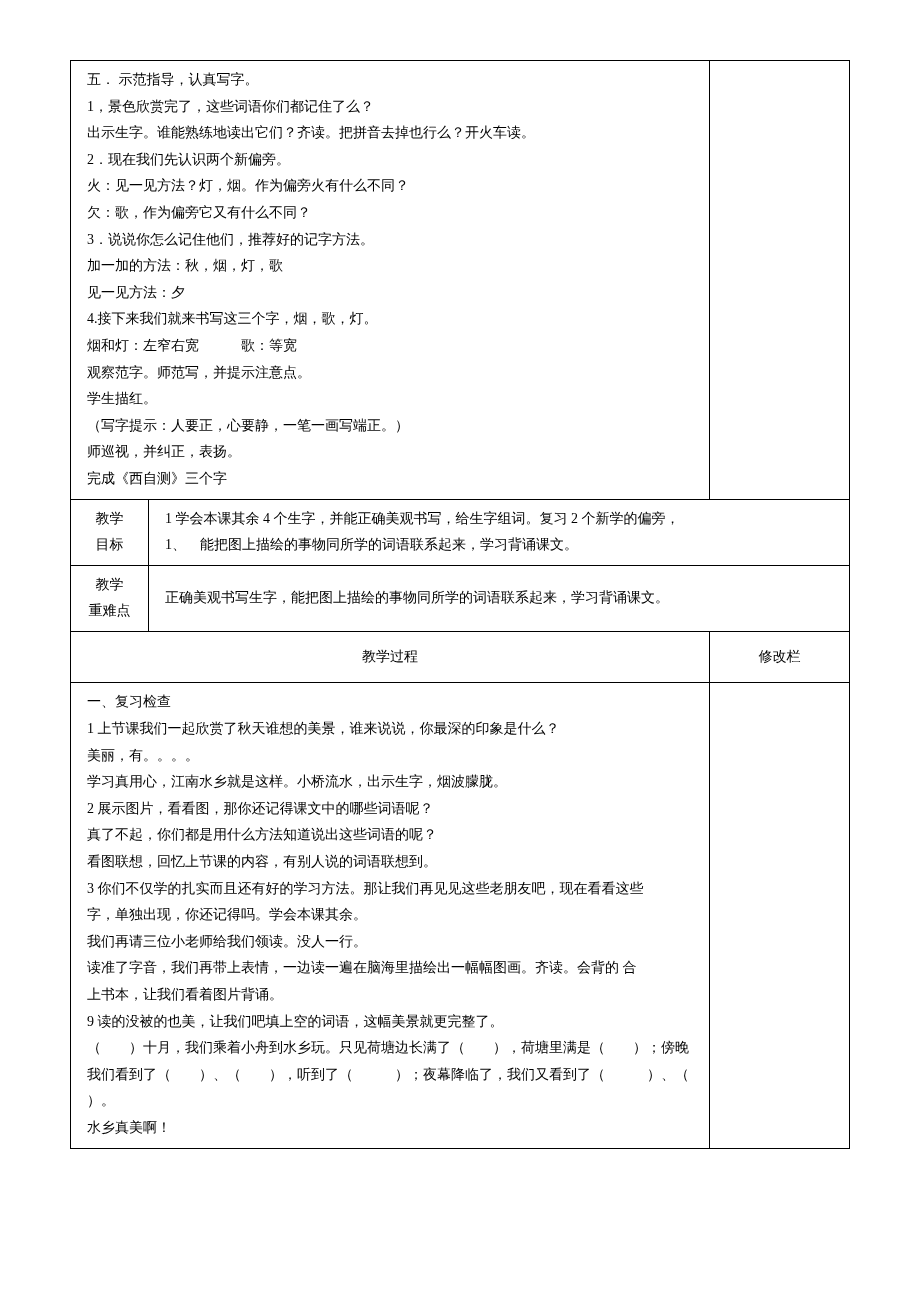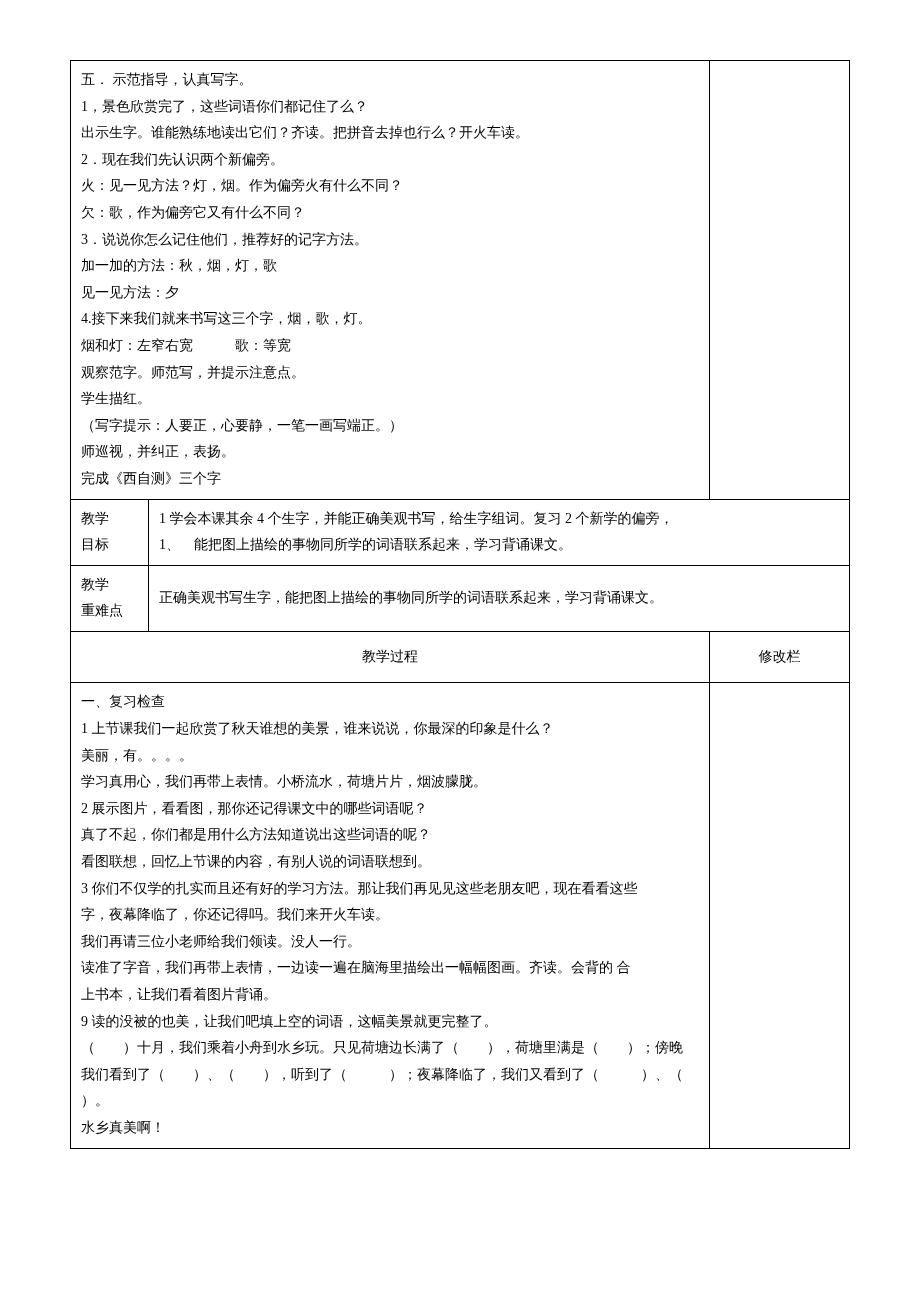--- a/index.html
+++ b/index.html
@@ -17,33 +17,33 @@
     padding: 60px 70px 70px 70px;
     box-sizing: border-box;
   }
   table {
     border-collapse: collapse;
     width: 100%;
     table-layout: fixed;
   }
   td {
     border: 1px solid #000;
-    padding: 6px 10px;
+    padding: 6px 16px;
     vertical-align: top;
     word-break: break-all;
   }
   .main-col {
     width: 82%;
   }
   .side-col {
     width: 18%;
   }
   .label-col {
     width: 10%;
-    text-align: left;
+    text-align: center;
     vertical-align: middle;
   }
   .proc-header-left {
     text-align: center;
     vertical-align: middle;
     padding: 3px 0;
   }
   .proc-header-right {
     text-align: center;
     vertical-align: middle;
@@ -114,26 +114,26 @@
     <tr>
       <td colspan="2" class="proc-header-left">教学过程</td>
       <td class="proc-header-right">修改栏</td>
     </tr>
 
     <tr>
       <td colspan="2">
         <p>一、复习检查</p>
         <p>1 上节课我们一起欣赏了秋天谁想的美景，谁来说说，你最深的印象是什么？</p>
         <p>美丽，有。。。。</p>
-        <p>学习真用心，我们再带上表情。小桥流水，荷塘片片，烟波朦胧。</p>
+        <p>学习真用心，江南水乡就是这样。小桥流水，出示生字，烟波朦胧。</p>
         <p>2 展示图片，看看图，那你还记得课文中的哪些词语呢？</p>
         <p>真了不起，你们都是用什么方法知道说出这些词语的呢？</p>
         <p>看图联想，回忆上节课的内容，有别人说的词语联想到。</p>
         <p>3 你们不仅学的扎实而且还有好的学习方法。那让我们再见见这些老朋友吧，现在看看这些</p>
-        <p>字，夜幕降临了，你还记得吗。我们来开火车读。</p>
+        <p>字，单独出现，你还记得吗。学会本课其余。</p>
         <p>我们再请三位小老师给我们领读。没人一行。</p>
         <p>读准了字音，我们再带上表情，一边读一遍在脑海里描绘出一幅幅图画。齐读。会背的 合</p>
         <p>上书本，让我们看着图片背诵。</p>
         <p>9 读的没被的也美，让我们吧填上空的词语，这幅美景就更完整了。</p>
         <p>（　　）十月，我们乘着小舟到水乡玩。只见荷塘边长满了（　　），荷塘里满是（　　）；傍晚</p>
         <p>我们看到了（　　）、（　　），听到了（　　　）；夜幕降临了，我们又看到了（　　　）、（　　　）。</p>
         <p>水乡真美啊！</p>
       </td>
       <td></td>
     </tr>

